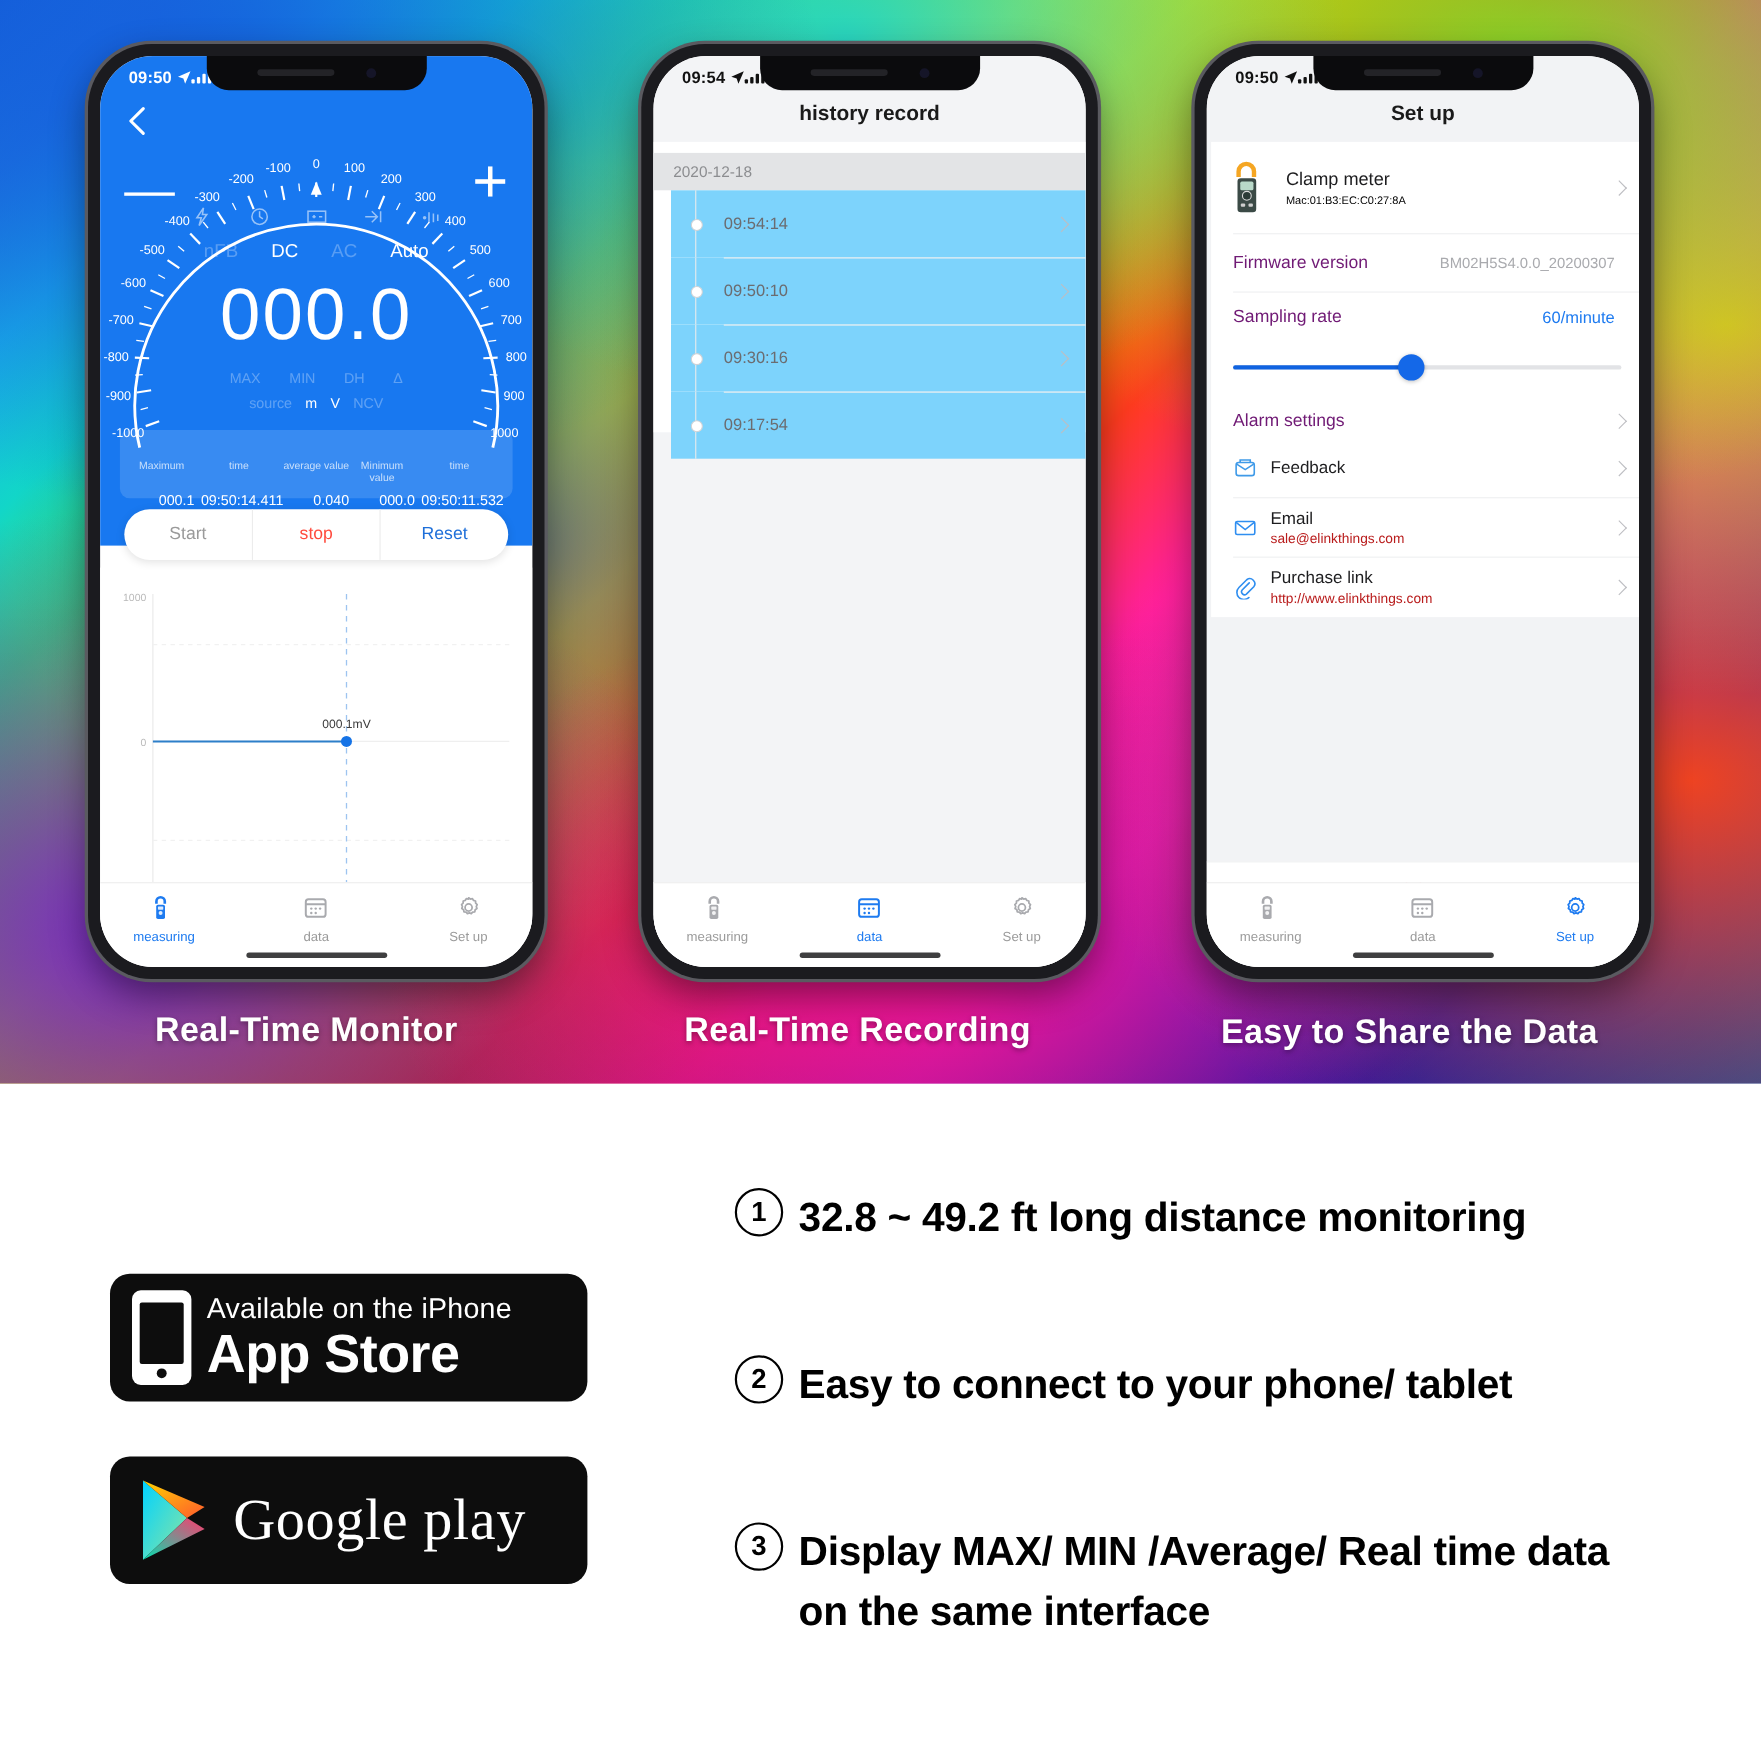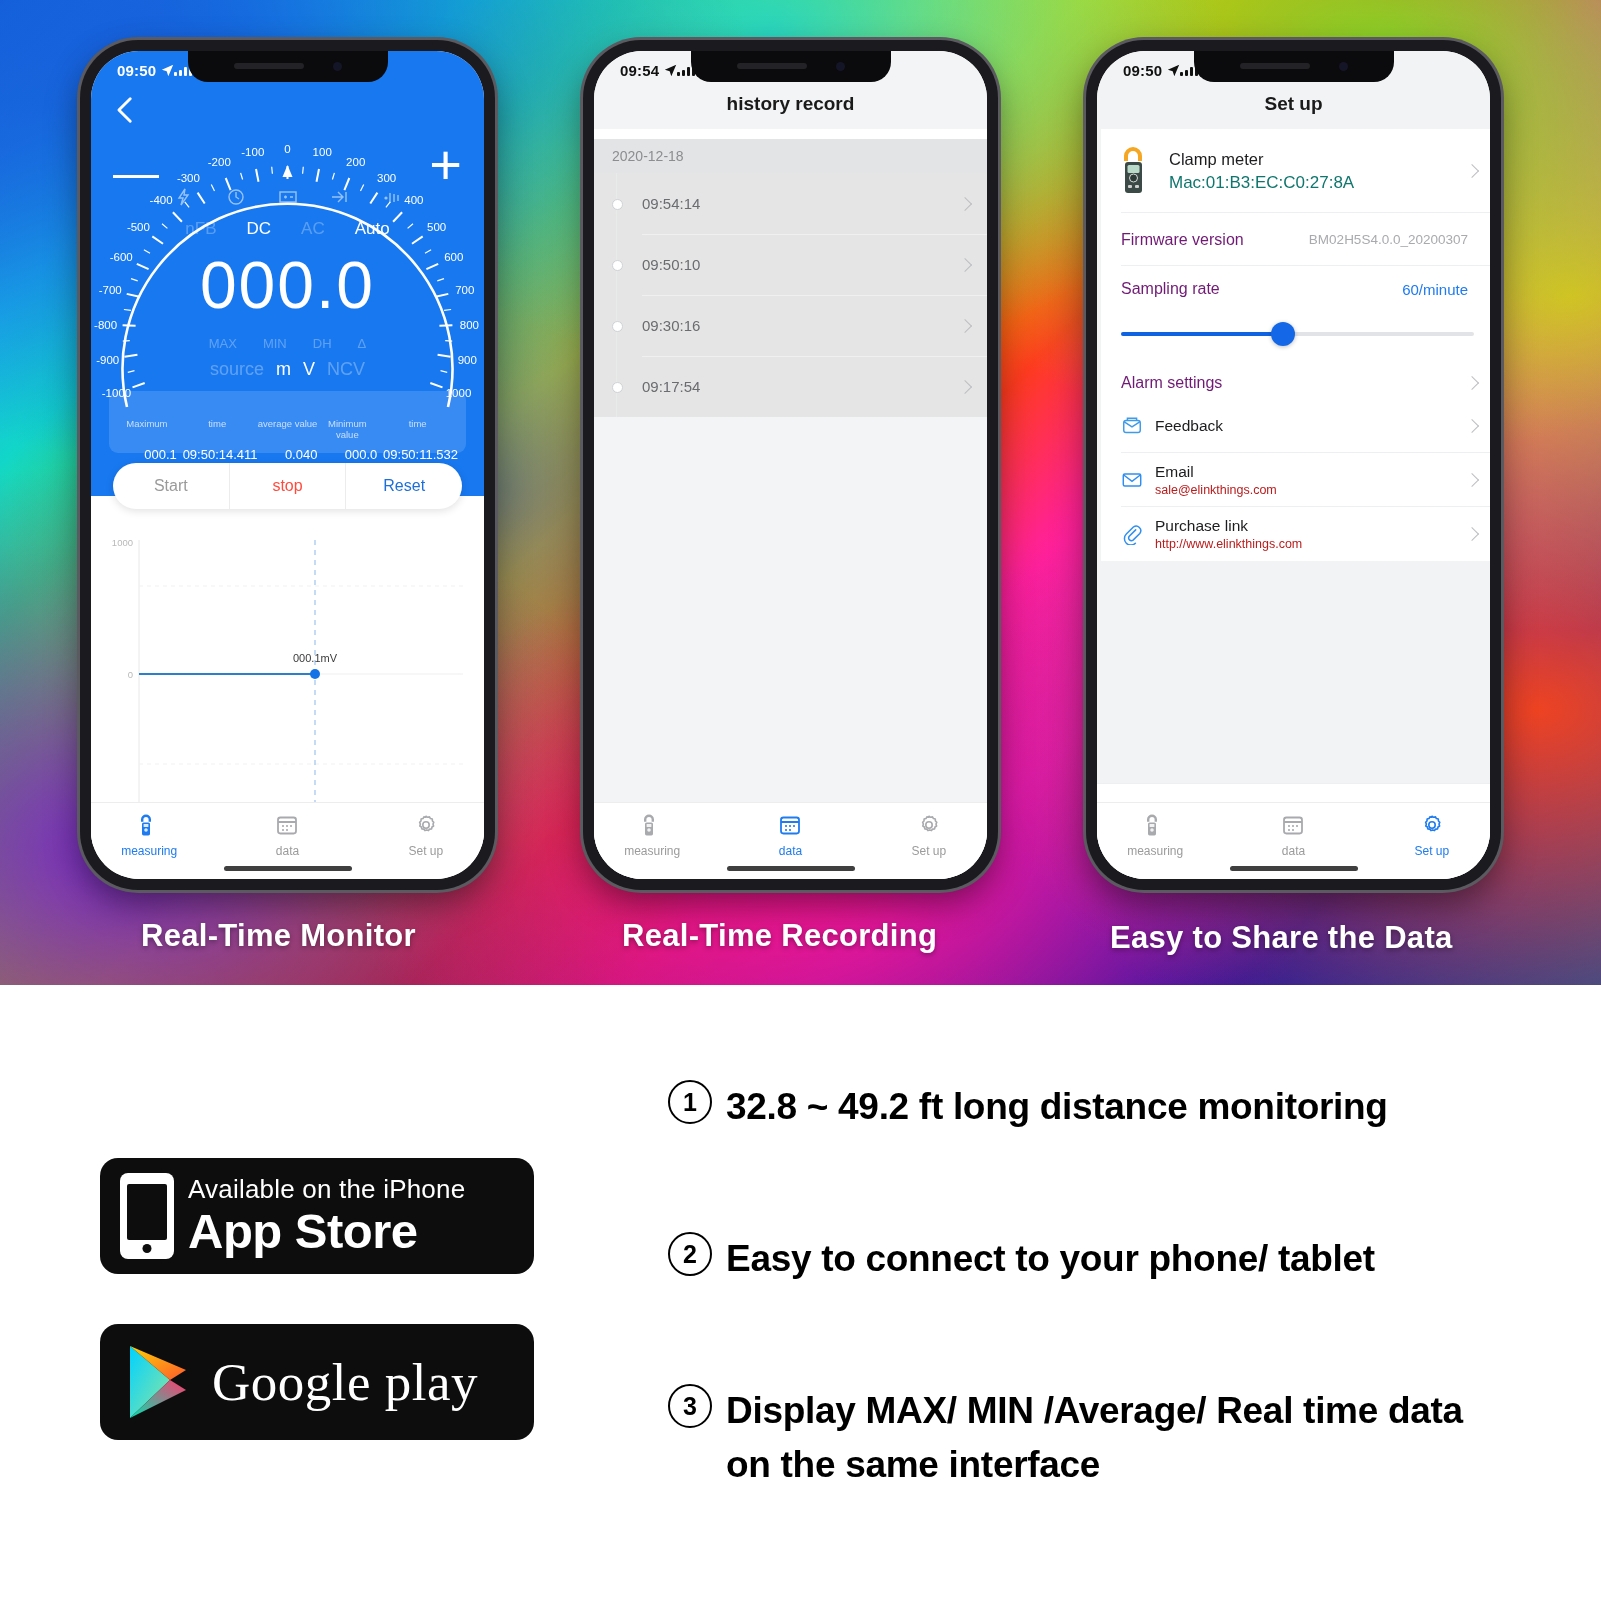--- a/index.html
+++ b/index.html
@@ -83,21 +83,21 @@
   .gauge{position:absolute;left:0;top:56px;width:100%;height:330px;}
   .gauge svg{display:block;width:100%;height:100%;}
   .g-tick-lbl{fill:#fff;font-size:11.5px;font-family:"Liberation Sans",sans-serif;}
   .mode-icons{position:absolute;left:0;top:136px;width:100%;display:flex;justify-content:center;gap:26px;z-index:12;opacity:.55;}
   .mode-icons span{width:26px;height:20px;display:flex;align-items:center;justify-content:center;color:#fff;font-size:15px;}
   .mode-row1{position:absolute;left:0;top:168px;width:100%;display:flex;justify-content:center;align-items:baseline;gap:30px;z-index:12;color:#fff;font-size:17px;}
   .mode-row1 .dim{opacity:.28;}
   .big-num{position:absolute;left:0;top:196px;width:100%;text-align:center;color:#fff;
            font-size:66px;font-weight:300;letter-spacing:2px;z-index:12;font-family:"Liberation Sans",sans-serif;}
   .mode-row2{position:absolute;left:0;top:285px;width:100%;display:flex;justify-content:center;gap:26px;z-index:12;color:#fff;font-size:13px;opacity:.3;}
-  .mode-row3{position:absolute;left:0;top:308px;width:100%;display:flex;justify-content:center;gap:12px;z-index:12;color:#fff;font-size:18px;}
+  .mode-row3{position:absolute;left:0;top:308px;width:100%;display:flex;justify-content:center;gap:12px;z-index:12;color:#fff;font-size:13px;}
   .mode-row3 .dim{opacity:.3;}
   .stats{position:absolute;left:18px;right:18px;top:340px;height:62px;border-radius:9px;background:rgba(255,255,255,.14);z-index:12;}
   .stats .hrow,.stats .vrow{display:flex;width:100%;box-sizing:border-box;padding:0 8px;}
   .stats .hrow{padding-top:27px;}
   .stats .vrow{padding-top:7px;}
   .stats .c{flex:1;text-align:center;color:#fff;}
   .stats .hrow .c{font-size:9.5px;opacity:.72;}
   .stats .vrow .c{font-size:13px;text-align:right;}
   .stats .c.w{flex:1.35;}
   .btnbar{position:absolute;left:22px;right:22px;top:412px;height:46px;background:#fff;border-radius:23px;
@@ -122,21 +122,21 @@
   .tabico{width:24px;height:24px;display:block;}
 
   
   #phone2{left:583px;top:40px;}
   .p2-bg{position:absolute;inset:0;background:#f3f4f6;}
   .p2-title{position:absolute;left:0;top:42px;width:100%;text-align:center;font-size:19px;font-weight:bold;color:#1a1a1a;}
   .p2-white{position:absolute;left:0;top:78px;width:100%;height:264px;background:#fff;}
   .p2-datehdr{position:absolute;left:0;top:88px;width:100%;height:34px;background:#e3e4e6;display:flex;align-items:center;
               padding-left:18px;box-sizing:border-box;font-size:14px;color:#8c8d90;}
   .p2-list{position:absolute;left:0;top:122px;width:100%;}
-  .p2-row{position:relative;height:61px;display:flex;align-items:center;background:#e5e5e5;}
+  .p2-row{position:relative;height:61px;display:flex;align-items:center;background:#7dd3fc;margin-left:16px;}
   .p2-row+.p2-row .p2-sep{position:absolute;left:48px;right:0;top:0;height:1px;background:#f0f0f0;}
   .p2-rail{position:absolute;left:22px;top:0;bottom:0;width:1px;background:#e9eaec;}
   .p2-dot{position:absolute;left:18px;top:50%;margin-top:-4.5px;width:9px;height:9px;border-radius:50%;
           border:1px solid #cfd2d6;background:#fff;}
   .p2-time{margin-left:48px;font-size:15px;color:#6b6c70;}
   .chev{position:absolute;right:18px;top:50%;margin-top:-7px;width:9px;height:14px;}
   .chev::before{content:"";position:absolute;left:0;top:2px;width:9px;height:9px;border-right:1.8px solid #bdbec2;border-top:1.8px solid #bdbec2;transform:rotate(45deg);}
 
   
   #phone3{left:1086px;top:40px;}
@@ -144,21 +144,21 @@
   .p3-title{position:absolute;left:0;top:42px;width:100%;text-align:center;font-size:19px;font-weight:bold;color:#1a1a1a;}
   .p3-card{position:absolute;left:4px;width:100%;background:#fff;box-sizing:border-box;}
   .p3-row{position:relative;display:flex;align-items:center;padding:0 20px;box-sizing:border-box;height:53px;}
   .p3-row .sep{position:absolute;left:20px;right:0;bottom:0;height:1px;background:#eeeff1;}
   .p3-label{font-size:16px;color:#701a75;}
   .p3-value{margin-left:auto;font-size:13.5px;color:#a9aaae;padding-right:6px;}
   .p3-value.blue{color:#1e7bf0;font-size:15px;}
   .dev-row{height:84px;align-items:center;}
   .dev-text{display:flex;flex-direction:column;gap:4px;margin-left:14px;}
   .dev-name{font-size:16.5px;color:#1d1d1f;}
-  .dev-mac{font-size:17px;color:#0f766e;}
+  .dev-mac{font-size:10px;color:#000000;}
   .slider-wrap{position:relative;height:44px;padding:0 20px;box-sizing:border-box;display:flex;align-items:center;}
   .track{position:relative;flex:1;height:4px;border-radius:2px;background:#e2e3e6;}
   .track .fill{position:absolute;left:0;top:0;bottom:0;width:46%;background:#1063e0;border-radius:2px;}
   .track .knob{position:absolute;left:46%;top:50%;width:24px;height:24px;margin-top:-12px;margin-left:-12px;border-radius:50%;
                background:#1468e8;box-shadow:0 1px 4px rgba(0,0,0,.25);cursor:pointer;}
   .lnk-row{height:54px;}
   .lnk-icon{width:22px;height:22px;margin-right:12px;flex:none;}
   .lnk-text{display:flex;flex-direction:column;gap:2px;}
   .lnk-title{font-size:15.5px;color:#1d1d1f;}
   .lnk-sub{font-size:12.5px;color:#b91c1c;}

